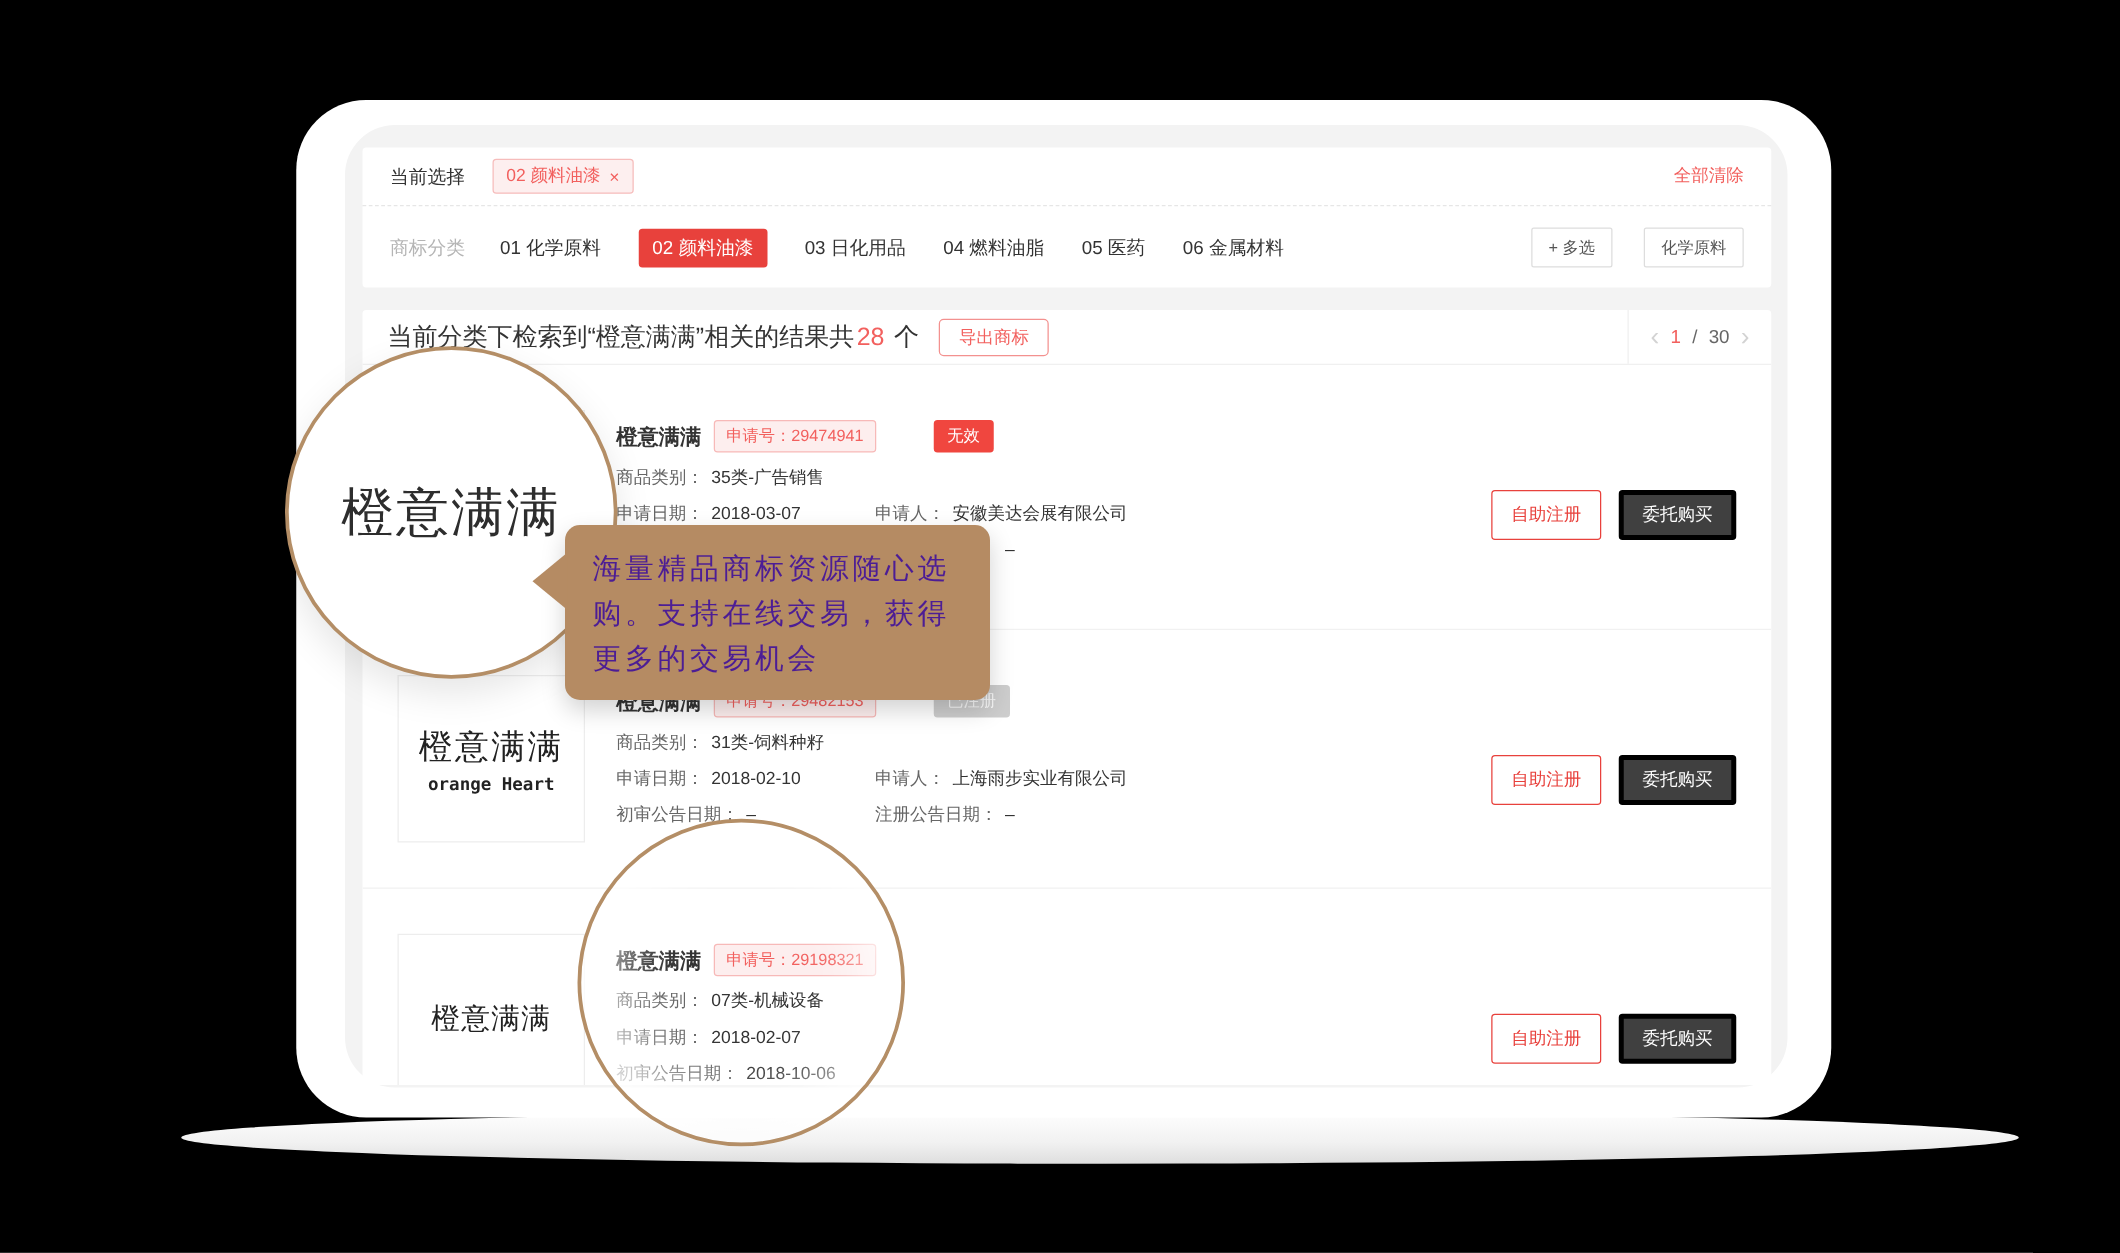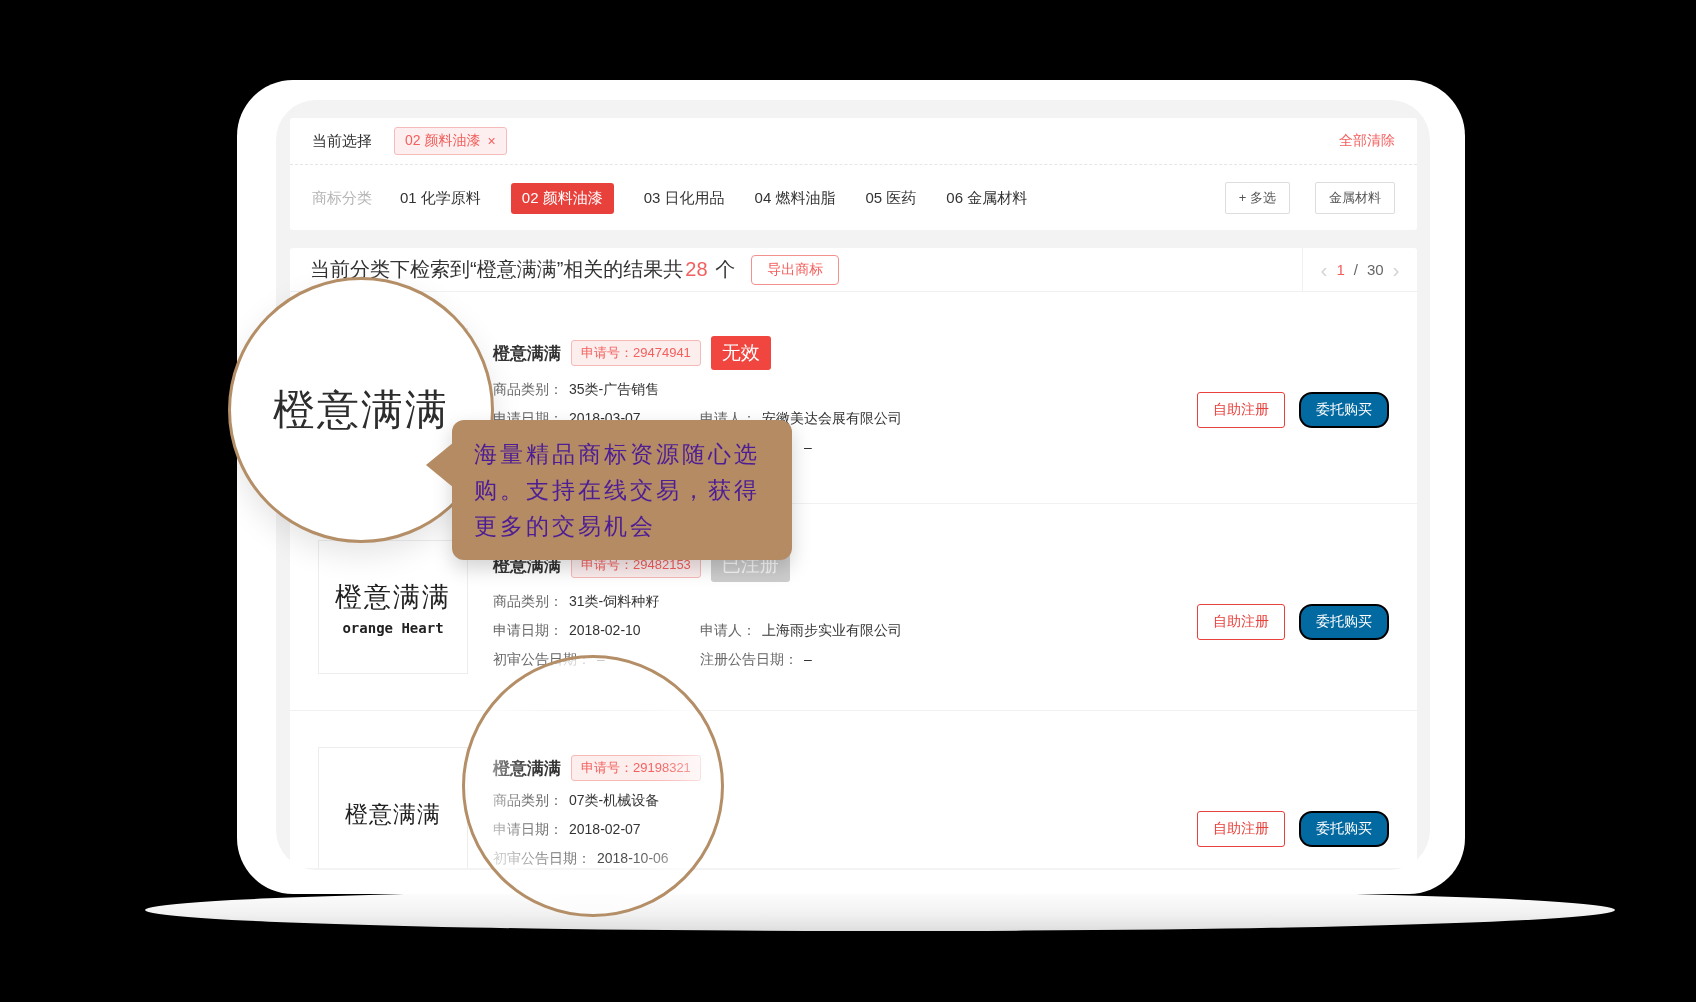--- a/index.html
+++ b/index.html
@@ -53,31 +53,31 @@
   .rrow.r2{top:419px;height:220px;border-bottom:none;}
   .thumb{position:absolute;left:28px;top:36px;width:148px;height:132px;border:1px solid #ededed;background:#fff;
          display:flex;flex-direction:column;align-items:center;justify-content:center;}
   .thumb .t-serif{font-family:"DejaVu Serif","Liberation Serif",serif;font-size:27px;color:#222;letter-spacing:2px;}
   .thumb .t-mono{font-family:"DejaVu Sans Mono","Liberation Mono",monospace;font-weight:bold;font-size:14px;color:#222;margin-top:5px;}
   .thumb .t-sans{font-size:23px;color:#222;letter-spacing:1px;}
   .detail{position:absolute;left:203px;top:44px;}
   .title-line{display:flex;align-items:center;gap:10px;}
   .tm-name{font-size:17px;font-weight:bold;color:#333;}
   .tag-appno{font-size:13px;color:#f2605e;background:#fdeeee;border:1px solid #f7b9b8;border-radius:3px;padding:3px 9px;white-space:nowrap;}
-  .tag-status{font-size:19px;color:#fff;border-radius:3px;padding:4px 11px;white-space:nowrap;}
+  .tag-status{font-size:13px;color:#fff;border-radius:3px;padding:4px 11px;white-space:nowrap;margin-left:36px;}
   .st-red{background:#f0463f;}
   .st-gray{background:#cdcdcd;color:#f7f7f7;}
   .fline{margin-top:10px;font-size:14px;color:#333;display:flex;line-height:19px;}
   .fl{color:#666;white-space:nowrap;}
   .fcol1{width:207px;display:flex;}
   .fval{margin-left:6px;white-space:nowrap;}
   .row-btns{position:absolute;right:28px;top:100px;display:flex;gap:14px;}
   .btn-outline{font-size:14px;color:#e8413c;background:#fff;border:1px solid #e8413c;border-radius:3px;
                padding:7px 15px;cursor:pointer;white-space:nowrap;}
-  .btn-solid{font-size:14px;color:#fff;background:#0369a1;border:2px solid #000000;border-radius:13px;
+  .btn-solid{font-size:14px;color:#fff;background:#404040;border:4px solid #000000;border-radius:3px;
              padding:7px 15px;cursor:pointer;white-space:nowrap;}
 
   
   .circle1{position:absolute;left:228px;top:277px;width:260px;height:260px;border-radius:50%;
            background:#fff;border:3px solid #b48e66;box-shadow:0 12px 30px rgba(0,0,0,0.10);
            display:flex;align-items:center;justify-content:center;z-index:6;}
   .circle1 span{font-size:42px;color:#2d2d2d;font-weight:500;letter-spacing:2px;white-space:nowrap;}
   .circle2{position:absolute;left:462px;top:655px;width:256px;height:256px;border-radius:50%;
            border:3px solid #b48e66;z-index:5;pointer-events:none;
            box-shadow:inset 0 0 46px 26px rgba(255,255,255,0.85);}
@@ -115,21 +115,21 @@
       <div class="cats">
         <span class="cat">01 化学原料</span>
         <span class="cat selected">02 颜料油漆</span>
         <span class="cat">03 日化用品</span>
         <span class="cat">04 燃料油脂</span>
         <span class="cat">05 医药</span>
         <span class="cat">06 金属材料</span>
       </div>
       <div class="filter-right">
         <button class="ghost-btn">+ 多选</button>
-        <button class="ghost-btn">金属材料</button>
+        <button class="ghost-btn">化学原料</button>
       </div>
     </div>
   </div>
 
   <div class="results-card">
     <div class="results-header">
       <span class="res-text"><span>当前分类下检索到“橙意满满”相关的结果共</span><span class="res-count">28</span><span> 个</span></span>
       <button class="export-btn">导出商标</button>
       <div class="pagination">
         <span class="pg-arrow">‹</span>

